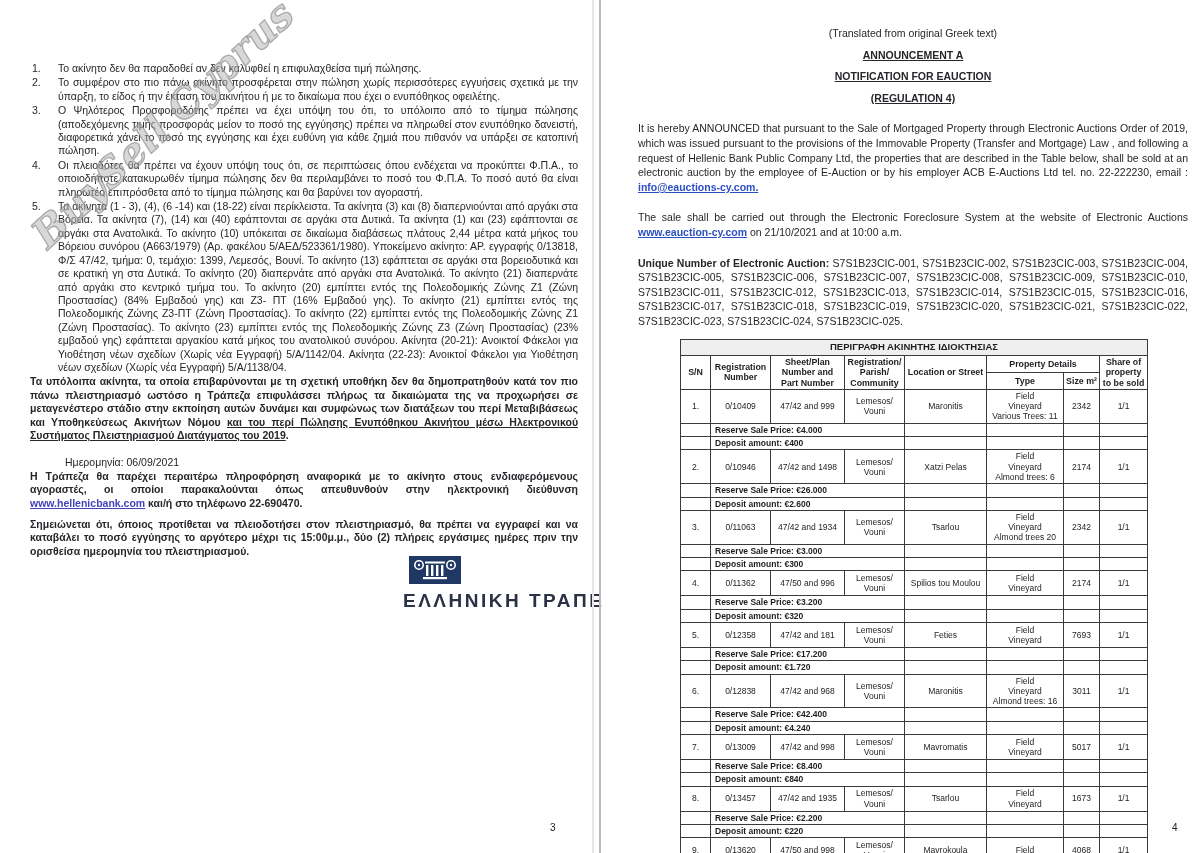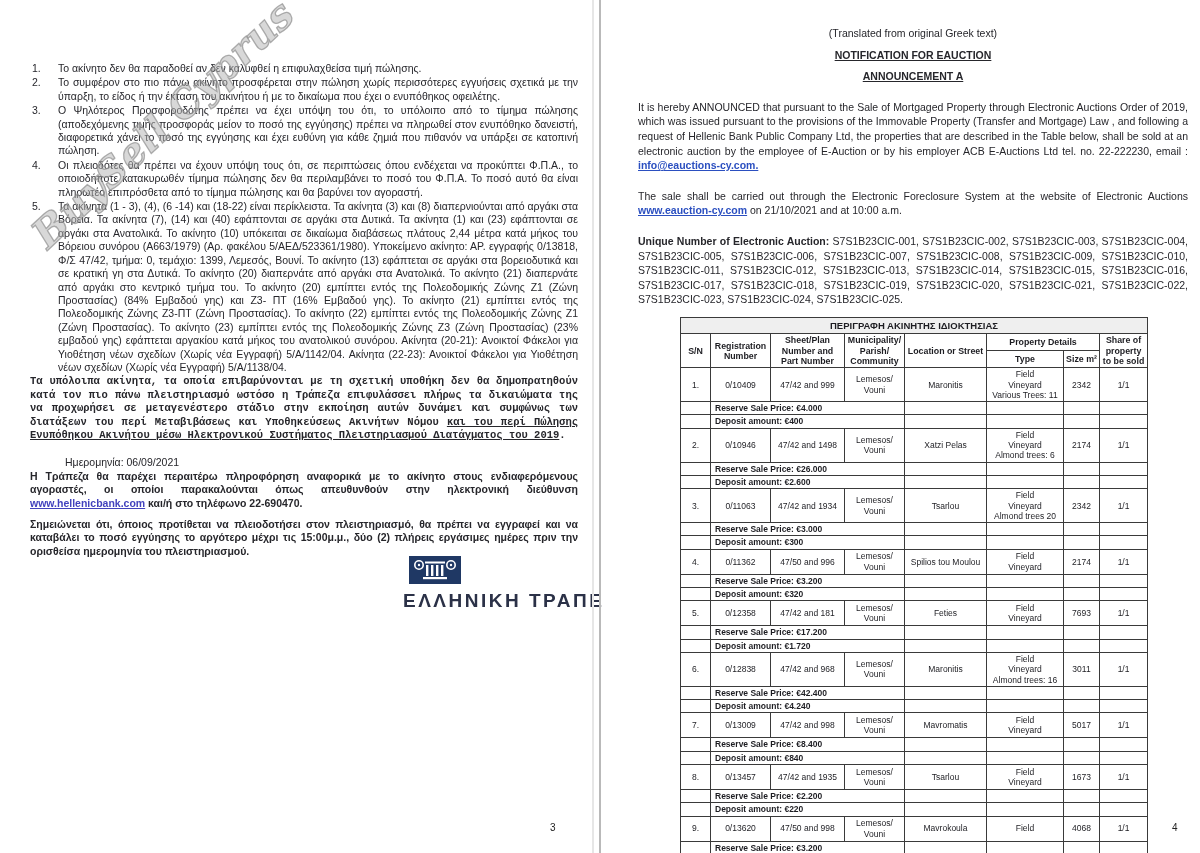--- a/index.html
+++ b/index.html
@@ -13,21 +13,21 @@
   .page-right{left:602px;width:598px;}
   .edge-line{position:absolute;left:592px;top:0;width:2px;height:853px;background:#e6e6e6;}
   .divider{position:absolute;left:599px;top:0;width:2px;height:853px;background:#b9b9b9;}
 
   
   .l-content{position:absolute;left:30px;top:62px;width:548px;font-size:10.5px;line-height:13.4px;text-align:justify;}
   ol.notice-list{margin:0;padding:0 0 0 28px;list-style:none;counter-reset:item;}
   ol.notice-list li{counter-increment:item;position:relative;margin:0 0 1px 0;}
   ol.notice-list li .num{position:absolute;left:-26px;top:0;width:20px;text-align:left;}
   .para{margin:0;}
-  .para-bold{font-weight:bold;font-family:Liberation Mono, monospace;}
+  .para-bold{font-weight:bold;}
   .underline{text-decoration:underline;}
   .date-line{margin-top:14px;font-weight:normal;padding-left:35px;}
   .info-para{font-weight:bold;}
   .note-para{margin-top:8px;font-weight:bold;}
   a.doc-link{color:#4242bd;text-decoration:underline;font-weight:bold;cursor:pointer;}
   a.doc-link-en{color:#2b4fc0;text-decoration:underline;cursor:pointer;font-weight:bold;}
 
   .bank-logo-block{position:absolute;left:403px;top:556px;width:165px;text-align:left;}
   .bank-logo-icon{display:block;margin-left:6px;margin-bottom:6px;}
   .bank-name{font-size:19px;font-weight:bold;letter-spacing:2.5px;color:#2b3147;white-space:nowrap;}
@@ -108,22 +108,23 @@
   <div class="page-num page-num-left">3</div>
   <div class="watermark wm-left">BuySell Cyprus</div>
 </div>
 
 <div class="edge-line"></div>
 <div class="divider"></div>
 
 <div class="page page-right">
   <div class="r-content">
     <div class="center">(Translated from original Greek text)</div>
+    <div class="center r-head">ANNOUNCEMENT A</div>
     <div class="center r-head">NOTIFICATION FOR EAUCTION</div>
-    <div class="center r-head">ANNOUNCEMENT A</div>
+    <div class="center r-head">(REGULATION 4)</div>
 
     <p class="r-para" style="margin-top:16px;"><span>It is hereby ANNOUNCED that pursuant to the Sale of Mortgaged Property through Electronic Auctions Order of 2019, which was issued pursuant to the provisions of the  Immovable Property (Transfer and Mortgage) Law , and  following a request of Hellenic Bank Public Company Ltd, the properties that are described in the Table below, shall be sold at an electronic auction by the employee of E-Auction or by his employer ACB E-Auctions Ltd tel. no. 22-222230, email : </span><a class="doc-link-en">info@eauctions-cy.com.</a></p>
 
     <p class="r-para"><span>The sale shall be carried out through the Electronic Foreclosure System at the website of Electronic Auctions </span><a class="doc-link-en" style="float:none;">www.eauction-cy.com</a><span>  on 21/10/2021 and at 10:00 a.m.</span></p>
 
     <p class="r-para"><span class="r-label">Unique Number of Electronic Auction: </span><span>S7S1B23CIC-001, S7S1B23CIC-002, S7S1B23CIC-003, S7S1B23CIC-004, S7S1B23CIC-005, S7S1B23CIC-006, S7S1B23CIC-007, S7S1B23CIC-008, S7S1B23CIC-009, S7S1B23CIC-010, S7S1B23CIC-011, S7S1B23CIC-012, S7S1B23CIC-013, S7S1B23CIC-014, S7S1B23CIC-015, S7S1B23CIC-016, S7S1B23CIC-017, S7S1B23CIC-018, S7S1B23CIC-019, S7S1B23CIC-020, S7S1B23CIC-021, S7S1B23CIC-022, S7S1B23CIC-023, S7S1B23CIC-024, S7S1B23CIC-025.</span></p>
 
     <table class="auction-table" id="auction-table">
       <colgroup>
         <col class="c-sn">
@@ -136,21 +137,21 @@
           <col class="c-share">
       </colgroup>
       <thead>
         <tr>
             <td class="tbl-title" colspan="8">ΠΕΡΙΓΡΑΦΗ ΑΚΙΝΗΤΗΣ ΙΔΙΟΚΤΗΣΙΑΣ</td>
           </tr>
         <tr>
           <th rowspan="2">S/N</th>
           <th rowspan="2">Registration Number</th>
           <th rowspan="2">Sheet/Plan Number and Part Number</th>
-          <th rowspan="2">Municipality/ Parish/ Community</th>
+          <th rowspan="2">Registration/ Parish/ Community</th>
           <th rowspan="2">Location or Street</th>
           <th colspan="2">Property Details</th>
           <th rowspan="2">Share of property to be sold</th>
         </tr>
         <tr>
           <th>Type</th>
           <th>Size m²</th>
         </tr>
       </thead>
       <tbody id="table-body">

